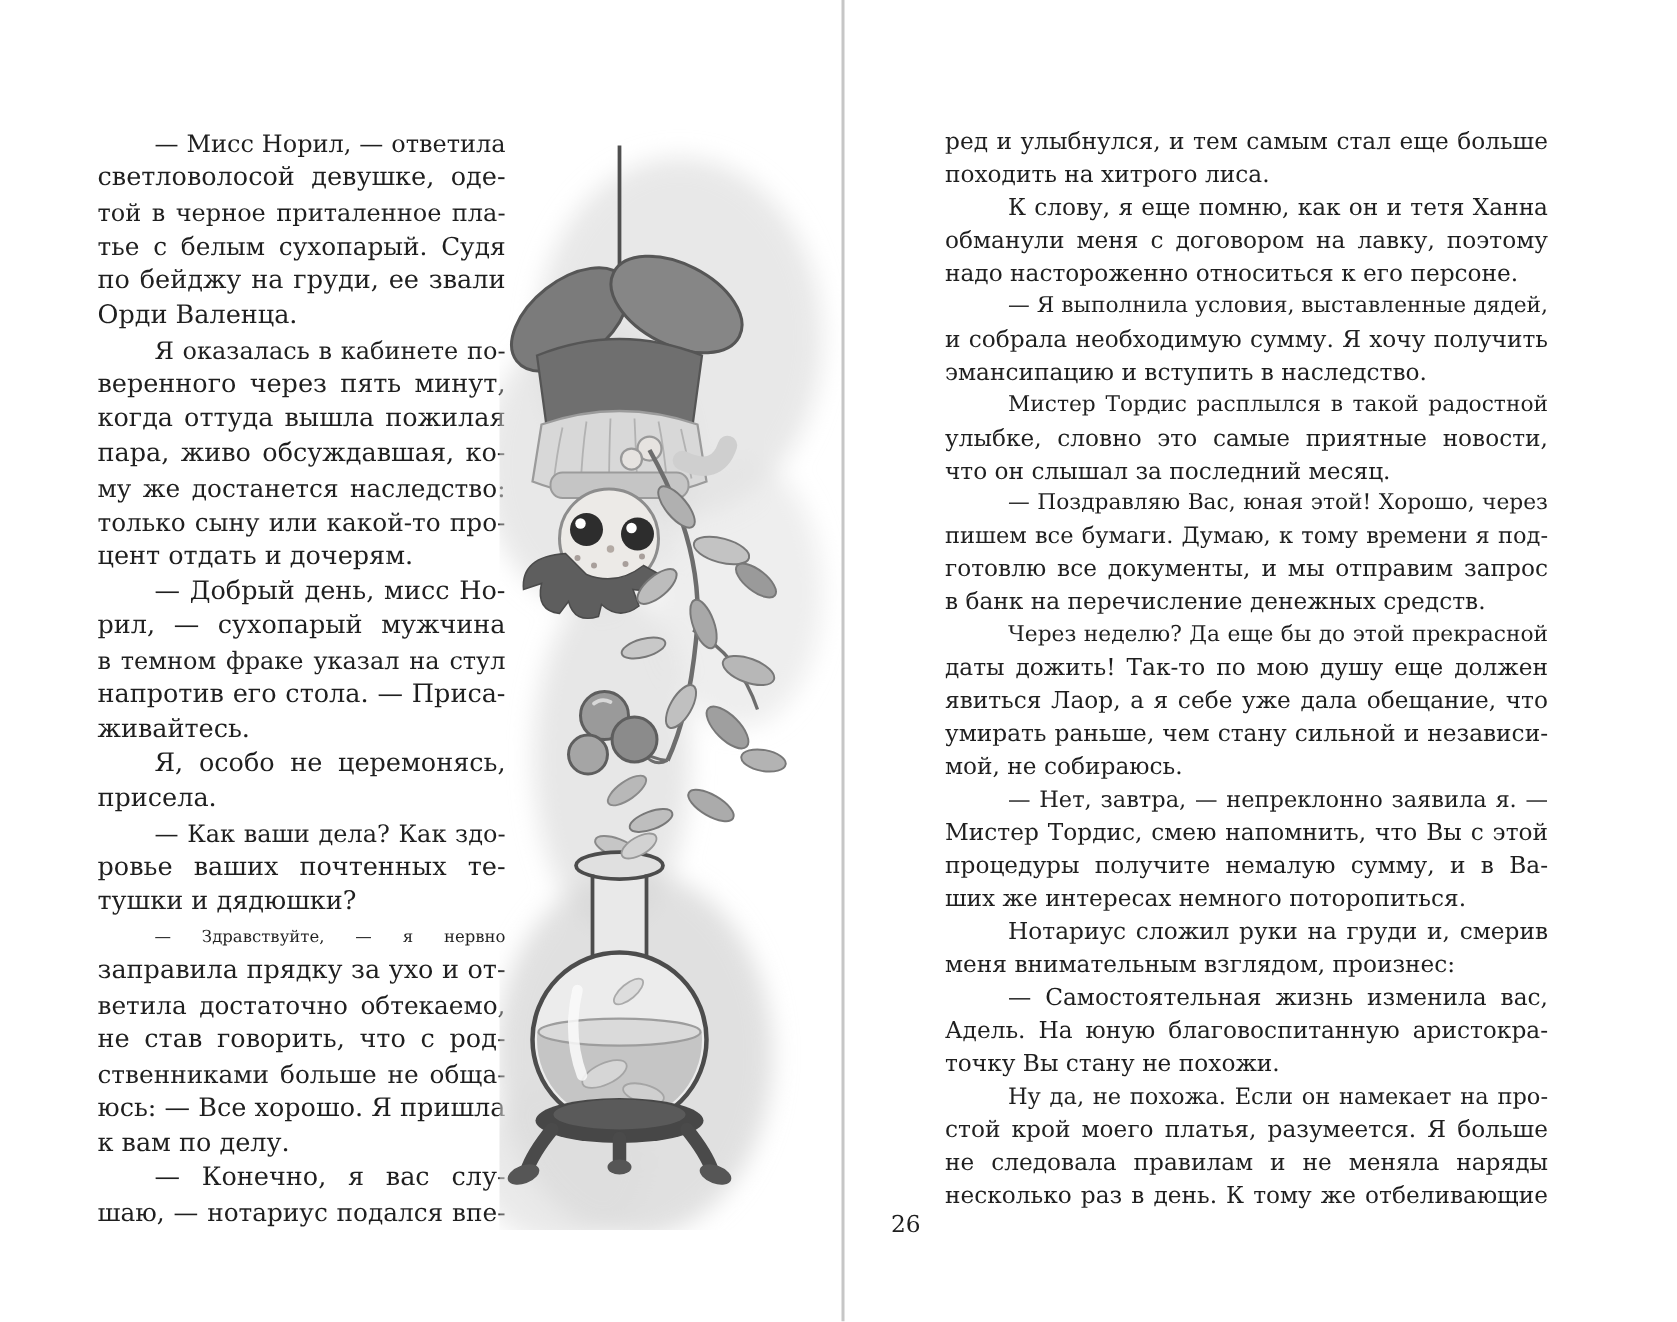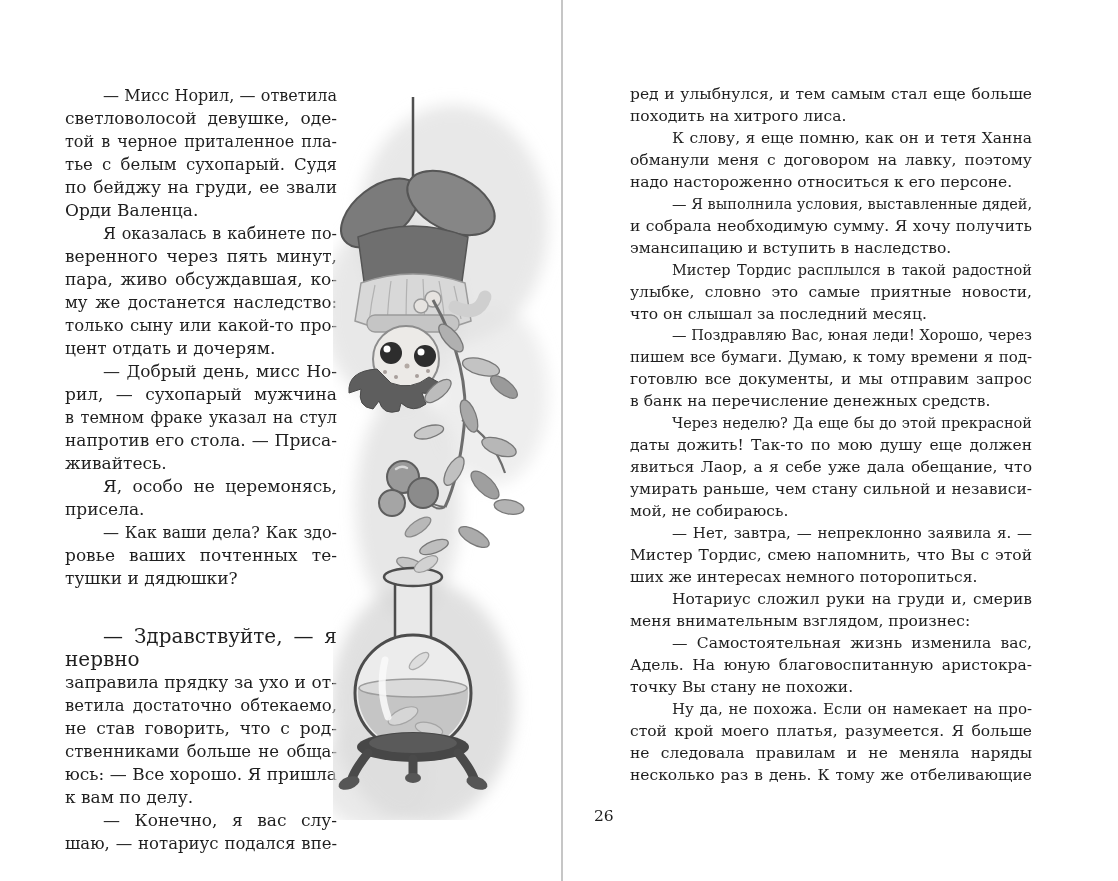--- a/index.html
+++ b/index.html
@@ -45,35 +45,36 @@
   <div class="col left-col">
 
   <div class="line indent" style="font-size: 16px;">— Мисс Норил, — ответила</div>
       <div class="line">светловолосой девушке, оде-</div>
       <div class="line" style="font-size: 16px;">той в черное приталенное пла-</div>
       <div class="line" style="font-size: 16.5px;">тье с белым сухопарый. Судя</div>
       <div class="line">по бейджу на груди, ее звали</div>
       <div class="line flush">Орди Валенца.</div>
       <div class="line indent" style="font-size: 16px;">Я оказалась в кабинете по-</div>
       <div class="line">веренного через пять минут,</div>
+      <div class="line">когда оттуда вышла пожилая</div>
       <div class="line">пара, живо обсуждавшая, ко-</div>
       <div class="line" style="font-size: 16.5px;">му же достанется наследство:</div>
       <div class="line" style="font-size: 16.5px;">только сыну или какой-то про-</div>
       <div class="line flush">цент отдать и дочерям.</div>
       <div class="line indent">— Добрый день, мисс Но-</div>
       <div class="line">рил, — сухопарый мужчина</div>
       <div class="line" style="font-size: 16px;">в темном фраке указал на стул</div>
       <div class="line">напротив его стола. — Приса-</div>
       <div class="line flush">живайтесь.</div>
       <div class="line indent">Я, особо не церемонясь,</div>
       <div class="line flush">присела.</div>
       <div class="line indent" style="font-size: 16px;">— Как ваши дела? Как здо-</div>
       <div class="line">ровье ваших почтенных те-</div>
       <div class="line flush">тушки и дядюшки?</div>
-      <div class="line indent" style="font-size: 20px; margin-top: 35px;">— Здравствуйте, — я нервно</div>
+      <div class="line indent" style="font-size: 11px;">— Здравствуйте, — я нервно</div>
       <div class="line">заправила прядку за ухо и от-</div>
       <div class="line" style="font-size: 16.5px;">ветила достаточно обтекаемо,</div>
       <div class="line">не став говорить, что с род-</div>
       <div class="line" style="font-size: 16.5px;">ственниками больше не обща-</div>
       <div class="line">юсь: — Все хорошо. Я пришла</div>
       <div class="line flush">к вам по делу.</div>
       <div class="line indent">— Конечно, я вас слу-</div>
       <div class="line" style="font-size: 16.5px;">шаю, — нотариус подался впе-</div>
     </div>
 
@@ -196,31 +197,32 @@
       <div class="line flush">походить на хитрого лиса.</div>
       <div class="line indent">К слову, я еще помню, как он и тетя Ханна</div>
       <div class="line">обманули меня с договором на лавку, поэтому</div>
       <div class="line flush">надо настороженно относиться к его персоне.</div>
       <div class="line indent" style="font-size: 14.5px;">— Я выполнила условия, выставленные дядей,</div>
       <div class="line">и собрала необходимую сумму. Я хочу получить</div>
       <div class="line flush">эмансипацию и вступить в наследство.</div>
       <div class="line indent" style="font-size: 14.5px;">Мистер Тордис расплылся в такой радостной</div>
       <div class="line">улыбке, словно это самые приятные новости,</div>
       <div class="line flush">что он слышал за последний месяц.</div>
-      <div class="line indent" style="font-size: 14.5px;">— Поздравляю Вас, юная леди! Хорошо, через</div>
+      <div class="line indent" style="font-size: 14.5px;">— Поздравляю Вас, юная этой! Хорошо, через</div>
       <div class="line" style="font-size: 15px;">пишем все бумаги. Думаю, к тому времени я под-</div>
       <div class="line">готовлю все документы, и мы отправим запрос</div>
       <div class="line flush">в банк на перечисление денежных средств.</div>
       <div class="line indent" style="font-size: 14.5px;">Через неделю? Да еще бы до этой прекрасной</div>
       <div class="line">даты дожить! Так-то по мою душу еще должен</div>
       <div class="line">явиться Лаор, а я себе уже дала обещание, что</div>
       <div class="line">умирать раньше, чем стану сильной и независи-</div>
       <div class="line flush">мой, не собираюсь.</div>
       <div class="line indent" style="font-size: 15px;">— Нет, завтра, — непреклонно заявила я. —</div>
       <div class="line">Мистер Тордис, смею напомнить, что Вы с этой</div>
+      <div class="line">процедуры получите немалую сумму, и в Ва-</div>
       <div class="line flush">ших же интересах немного поторопиться.</div>
       <div class="line indent">Нотариус сложил руки на груди и, смерив</div>
       <div class="line flush">меня внимательным взглядом, произнес:</div>
       <div class="line indent">— Самостоятельная жизнь изменила вас,</div>
       <div class="line">Адель. На юную благовоспитанную аристокра-</div>
       <div class="line flush">точку Вы стану не похожи.</div>
       <div class="line indent" style="font-size: 15px;">Ну да, не похожа. Если он намекает на про-</div>
       <div class="line">стой крой моего платья, разумеется. Я больше</div>
       <div class="line">не следовала правилам и не меняла наряды</div>
       <div class="line">несколько раз в день. К тому же отбеливающие</div>

